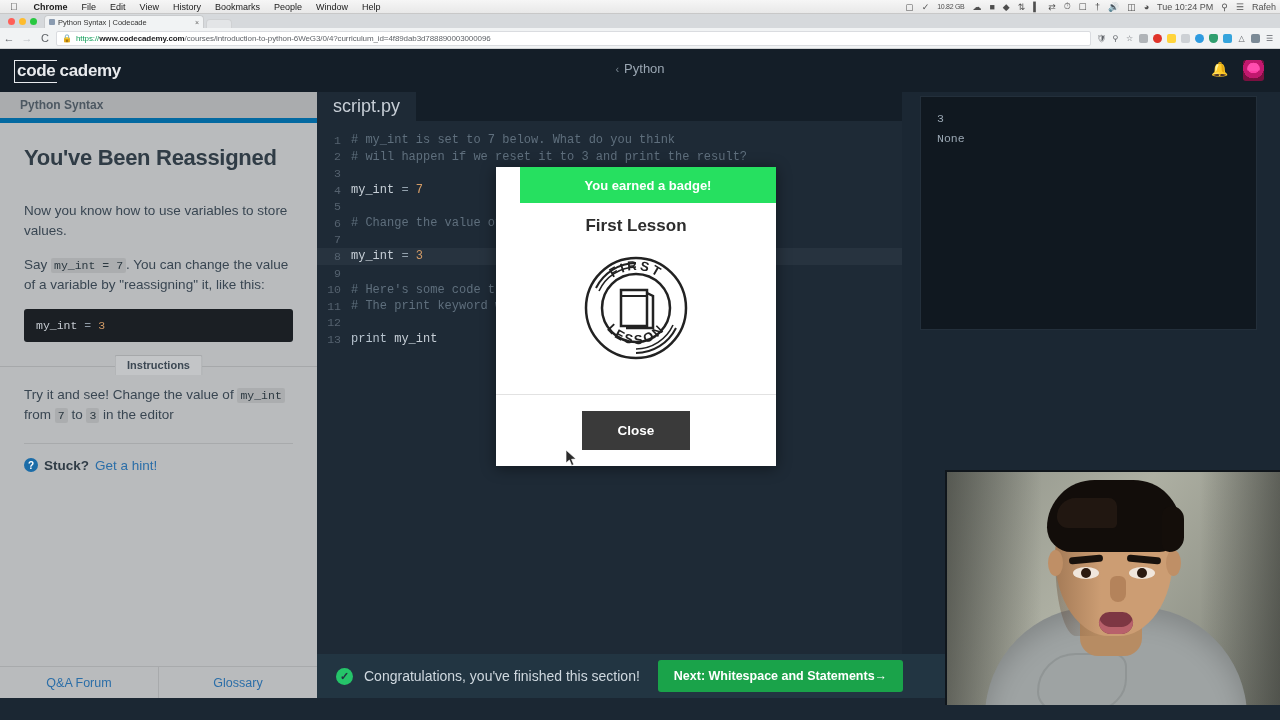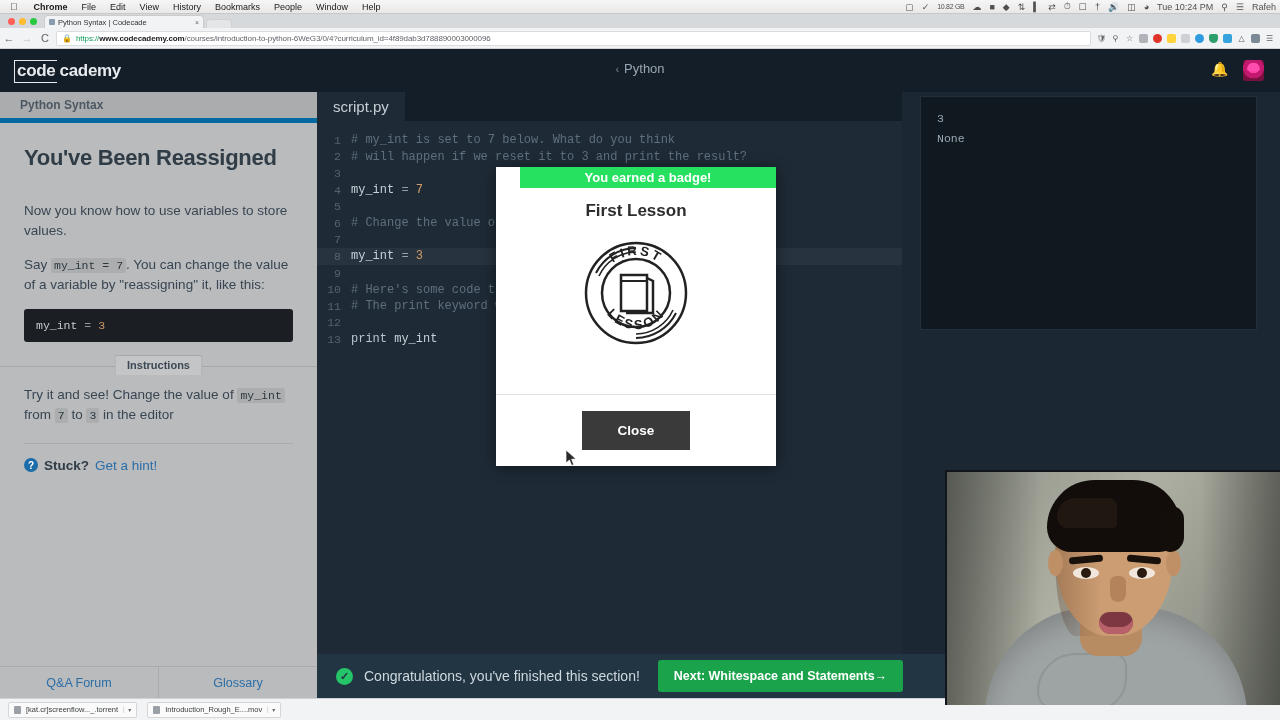--- a/index.html
+++ b/index.html
@@ -204,21 +204,21 @@
   .lesson-footer .divider { width: 1px; background: #a8aaac; }
 
   
   .editor-area {
     position: absolute; left: 317px; top: 43px; width: 963px; height: 562px;
     background: #1b2733;
   }
   .editor-tabbar { height: 29px; background: #141e28; display: flex; align-items: stretch; }
   .editor-tab {
     background: #1e2a36; padding: 0 16px; display: flex; align-items: center;
-    font-size: 15px; color: #c7ced6;
+    font-size: 18px; color: #c7ced6;
     font-family: "Liberation Sans", sans-serif;
   }
   .code-surface {
     position: absolute; top: 29px; left: 0; width: 585px; height: 533px;
     background: #1e2a36;
     font-family: "Liberation Mono", monospace; font-size: 12px;
     padding-top: 11px;
   }
   .cl { height: 16.6px; display: flex; align-items: center; white-space: pre; }
   .cl.hl { background: #27333f; }
@@ -265,21 +265,21 @@
   }
 
   
   .modal {
     position: absolute; left: 496px; top: 118px; width: 280px; height: 299px;
     background: #ffffff; z-index: 40;
     box-shadow: 0 2px 14px rgba(0,0,0,.45);
     display: flex; flex-direction: column;
   }
   .modal-head {
-    height: 21px; background: #26e060;
+    height: 36px; background: #26e060;
     display: flex; align-items: center; justify-content: center;
     font-size: 13px; font-weight: bold; color: #ffffff; margin-left: 24px;
   }
   .modal-body { flex: 1; display: flex; flex-direction: column; align-items: center; }
   .badge-name {
     margin-top: 13px; font-size: 17px; font-weight: bold; color: #2d2d2d;
   }
   .badge-art { margin-top: 10px; }
   .modal-foot {
     height: 72px; border-top: 1px solid #e2e2e2;
@@ -589,26 +589,14 @@
     <div class="wc-eye l">
         <i></i>
       </div>
     <div class="wc-eye r">
         <i></i>
       </div>
     <div class="wc-nose"></div>
     <div class="wc-mouth"></div>
   </div>
 
-  <div style="position:absolute;top:698px;left:0;width:1280px;height:22px;background:#f1f3f4;border-top:1px solid #cfd1d3;display:flex;align-items:center;" id="dl-shelf">
-      <div style="display: flex; align-items: center; gap: 5px; height: 16px; margin-left: 8px; padding: 0px 5px; background: rgb(250, 250, 250); border: 1px solid rgb(212, 214, 216); border-radius: 2px; font-size: 7.5px; color: rgb(60, 64, 67); white-space: nowrap;">
-        <span style="width: 7px; height: 8px; background: rgb(154, 160, 166); border-radius: 1px; display: block; flex: 0 0 auto;"></span>
-        <span>[kat.cr]screenflow..._.torrent</span>
-        <span style="font-size: 6px; color: rgb(95, 99, 104); border-left: 1px solid rgb(218, 220, 224); padding-left: 4px;">▾</span>
-      </div>
-      <div style="display: flex; align-items: center; gap: 5px; height: 16px; margin-left: 10px; padding: 0px 5px; background: rgb(250, 250, 250); border: 1px solid rgb(212, 214, 216); border-radius: 2px; font-size: 7.5px; color: rgb(60, 64, 67); white-space: nowrap;">
-        <span style="width: 7px; height: 8px; background: rgb(154, 160, 166); border-radius: 1px; display: block; flex: 0 0 auto;"></span>
-        <span>Introduction_Rough_E....mov</span>
-        <span style="font-size: 6px; color: rgb(95, 99, 104); border-left: 1px solid rgb(218, 220, 224); padding-left: 4px;">▾</span>
-      </div>
-    </div>
 
 </div>
 
 </body></html>

